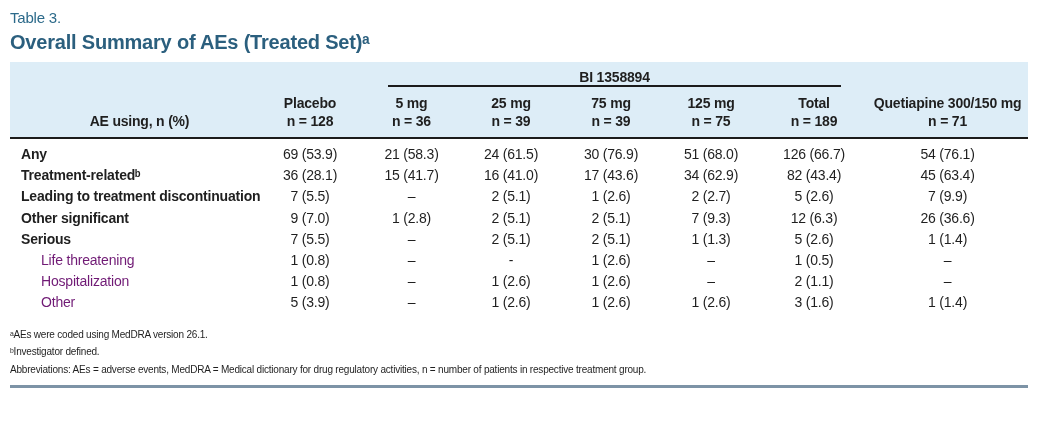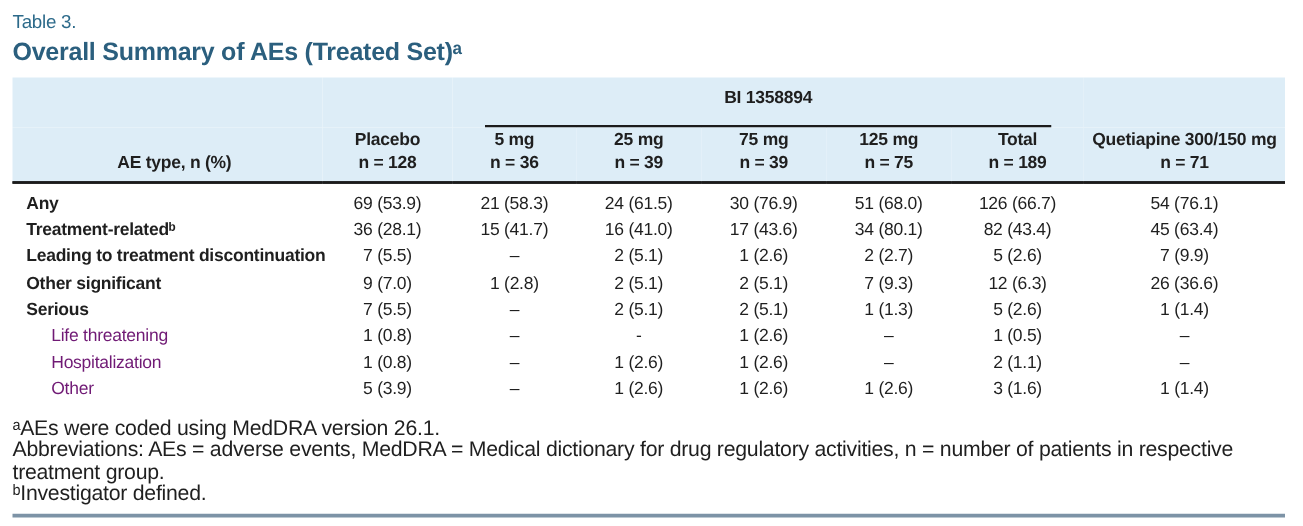--- a/index.html
+++ b/index.html
@@ -54,21 +54,21 @@
   thead th {
     background: var(--header_bg);
     font-size: 14px;
     font-weight: bold;
     white-space: nowrap;
   }
   tr.grp-row th { vertical-align: top; padding-top: 7px; height: 32px; }
   .grp-inner {
     border-bottom: 2px solid var(--line);
     margin: 0 26px;
-    padding-bottom: 15px;
+    padding-bottom: 0;
     text-align: center;
   }
   tr.col-row th {
     vertical-align: bottom;
     padding-bottom: 7px;
     border-bottom: 2.5px solid var(--line);
     text-align: center;
     line-height: 18px;
     margin-top: 32px;
   }
@@ -77,21 +77,21 @@
   tbody td {
     font-size: 14px;
     padding: 2.6px 2px;
     white-space: nowrap;
   }
   tbody tr:first-child td { padding-top: 7px; }
   td.lbl { text-align: left; font-weight: bold; padding-left: 11px; margin-top: 24px; }
   td.val { text-align: center; }
   tr.sub td.lbl { font-weight: normal; padding-left: 31px; color: #701a75; }
 
-  .footnotes { margin-top: 13px; font-size: 17px; line-height: 17.5px; letter-spacing: -0.2px; }
+  .footnotes { margin-top: 13px; font-size: 10px; line-height: 17.5px; letter-spacing: -0.2px; }
   .bottom-rule {
     margin-top: 7px;
     height: 3px;
     background: var(--rule);
     width: 1018px;
   }
 </style>
 </head>
 <body>
 
@@ -113,21 +113,21 @@
     <thead>
       <tr class="grp-row">
         <th></th>
         <th></th>
         <th colspan="5">
           <div class="grp-inner">BI 1358894</div>
         </th>
         <th></th>
       </tr>
       <tr class="col-row">
-        <th class="corner">AE type, n (%)</th>
+        <th class="corner">AE using, n (%)</th>
         <th>
           <div>Placebo</div>
           <div>n = 128</div>
         </th>
         <th>
           <div>5 mg</div>
           <div>n = 36</div>
         </th>
         <th>
           <div>25 mg</div>
@@ -161,21 +161,21 @@
         <td class="val">51 (68.0)</td>
         <td class="val">126 (66.7)</td>
         <td class="val">54 (76.1)</td>
       </tr>
       <tr>
         <td class="lbl">Treatment-relatedᵇ</td>
         <td class="val">36 (28.1)</td>
         <td class="val">15 (41.7)</td>
         <td class="val">16 (41.0)</td>
         <td class="val">17 (43.6)</td>
-        <td class="val">34 (80.1)</td>
+        <td class="val">34 (62.9)</td>
         <td class="val">82 (43.4)</td>
         <td class="val">45 (63.4)</td>
       </tr>
       <tr>
         <td class="lbl">Leading to treatment discontinuation</td>
         <td class="val">7 (5.5)</td>
         <td class="val">–</td>
         <td class="val">2 (5.1)</td>
         <td class="val">1 (2.6)</td>
         <td class="val">2 (2.7)</td>
@@ -230,18 +230,18 @@
         <td class="val">1 (2.6)</td>
         <td class="val">1 (2.6)</td>
         <td class="val">3 (1.6)</td>
         <td class="val">1 (1.4)</td>
       </tr>
     </tbody>
   </table>
 
   <div class="footnotes">
     <div>ᵃAEs were coded using MedDRA version 26.1.</div>
+    <div>ᵇInvestigator defined.</div>
     <div>Abbreviations: AEs = adverse events, MedDRA = Medical dictionary for drug regulatory activities, n = number of patients in respective treatment group.</div>
-    <div>ᵇInvestigator defined.</div>
   </div>
 
   <div class="bottom-rule"></div>
 </div>
 
 </body></html>

